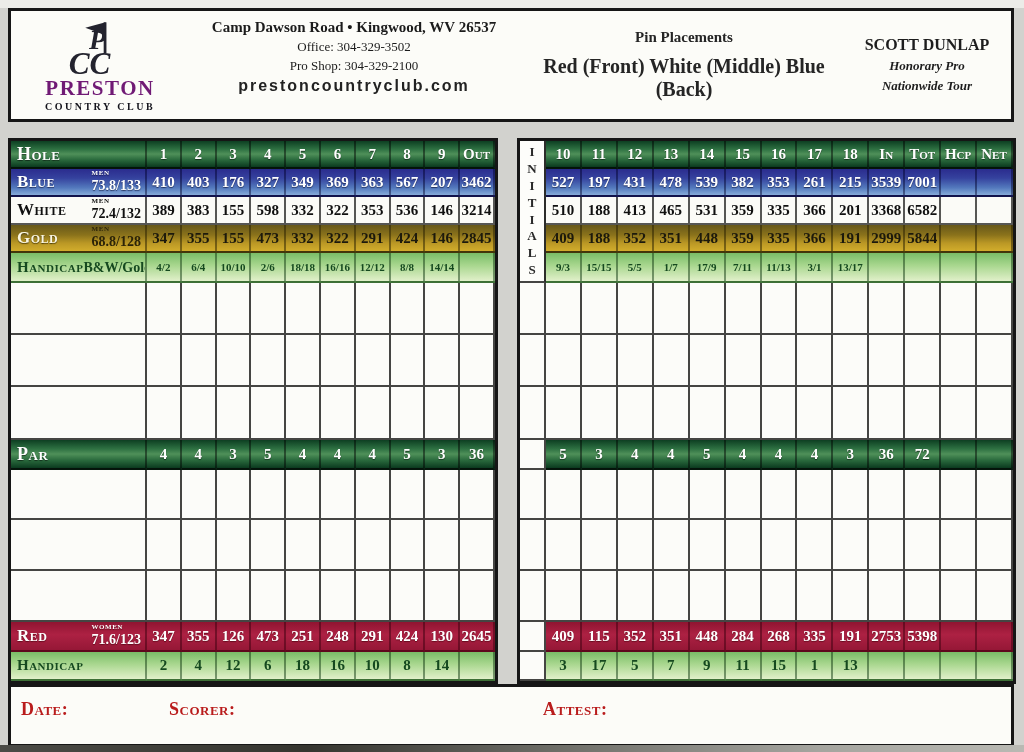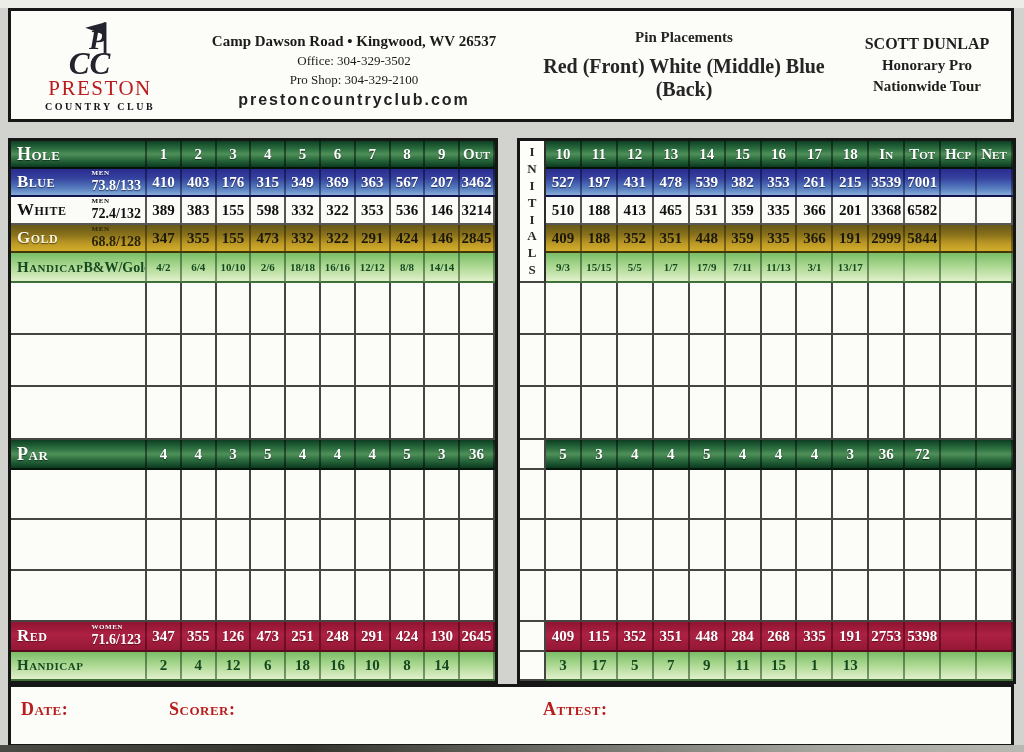--- a/index.html
+++ b/index.html
@@ -13,32 +13,32 @@
   .page::before{content:"";position:absolute;left:0;top:0;right:0;height:8px;background:#ecece8;}
 
   
   .header-box{
     position:absolute;left:8px;top:8px;width:1000px;height:108px;
     background:#fcfcf8;border:3px solid #161616;
     display:flex;align-items:stretch;
   }
   .logo-wrap{width:178px;display:flex;flex-direction:column;align-items:center;justify-content:center;padding-top:2px;}
   .logo-mono{line-height:0;}
-  .club-name{font-weight:normal;font-size:21px;letter-spacing:1.5px;color:#b91c1c;margin-top:-2px;}
+  .club-name{font-weight:bold;font-size:21px;letter-spacing:1.5px;color:#701a75;margin-top:-2px;}
   .club-subname{font-weight:bold;font-size:10px;letter-spacing:2.5px;color:#14141c;}
-  .contact{width:330px;text-align:center;color:#1b1b1b;padding-top:22px;}
+  .contact{width:330px;text-align:center;color:#1b1b1b;padding-top:8px;}
   .contact .addr{font-weight:bold;font-size:15px;}
   .contact .phone{font-weight:normal;font-size:13px;margin-top:3px;}
   .contact .web{font-family:"Liberation Sans",sans-serif;font-weight:bold;font-size:16px;letter-spacing:2px;margin-top:3px;color:#222;}
   .pin-wrap{width:330px;text-align:center;color:#252525;display:flex;flex-direction:column;justify-content:center;gap:9px;}
   .pin-title{font-weight:bold;font-size:15px;}
   .pin-detail{font-weight:bold;font-size:20px;}
   .pro-wrap{flex:1;text-align:center;color:#1d1d1d;display:flex;flex-direction:column;justify-content:center;gap:4px;padding-right:6px;}
   .pro-name{font-weight:bold;font-size:16px;}
-  .pro-title,.pro-tour{font-weight:bold;font-size:15px;}
+  .pro-title,.pro-tour{font-weight:bold;font-size:13px;font-style:italic;}
 
   
   .gtable{
     position:absolute;top:138px;
     display:grid;background:#fcfcf9;
     border:3px solid #161616;
   }
   #front-table{left:8px;width:484px;}
   #back-table{left:517px;width:493px;}
 
@@ -168,21 +168,21 @@
       <div class="cell val hole" style="font-variant: small-caps;">8</div>
       <div class="cell val hole" style="font-variant: small-caps;">9</div>
       <div class="cell val hole" style="font-variant: small-caps;">Out</div>
       <div class="cell label blue">
         <span class="lab-text">Blue</span>
         <span class="lab-rating"><span class="lab-sub">MEN</span><span class="lab-rate">73.8/133</span></span>
       </div>
       <div class="cell val blue">410</div>
       <div class="cell val blue">403</div>
       <div class="cell val blue">176</div>
-      <div class="cell val blue">315</div>
+      <div class="cell val blue">327</div>
       <div class="cell val blue">349</div>
       <div class="cell val blue">369</div>
       <div class="cell val blue">363</div>
       <div class="cell val blue">567</div>
       <div class="cell val blue">207</div>
       <div class="cell val blue">3462</div>
       <div class="cell label white">
         <span class="lab-text">White</span>
         <span class="lab-rating"><span class="lab-sub">MEN</span><span class="lab-rate">72.4/132</span></span>
       </div>

